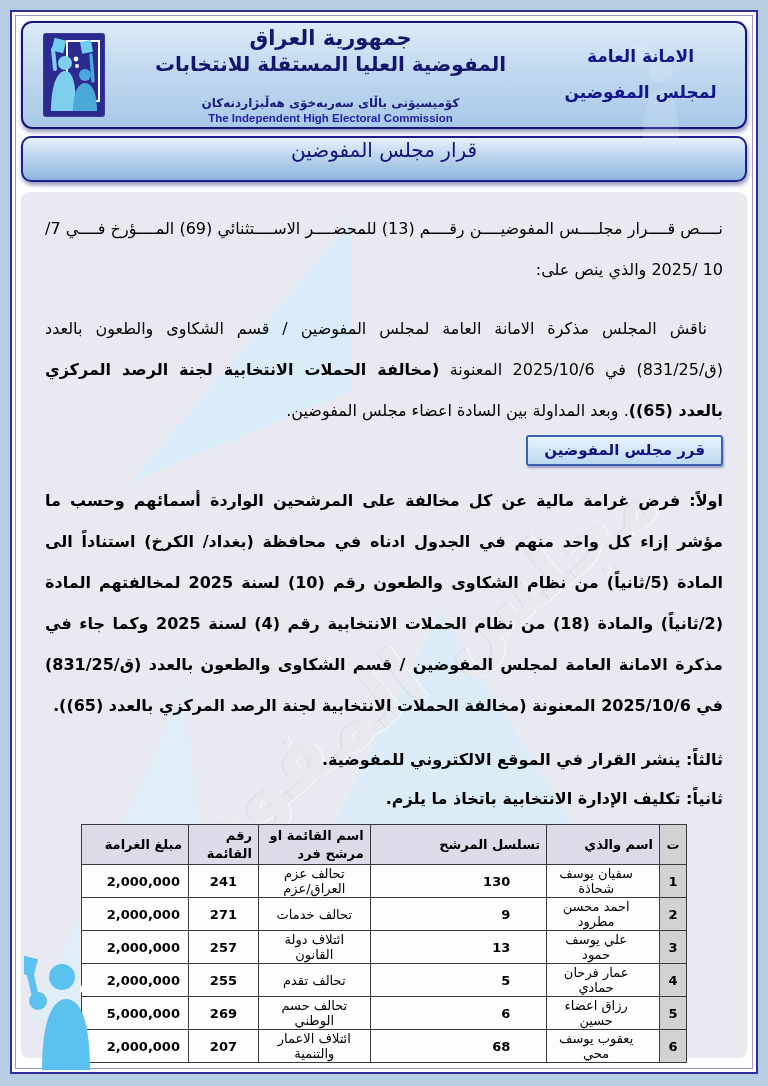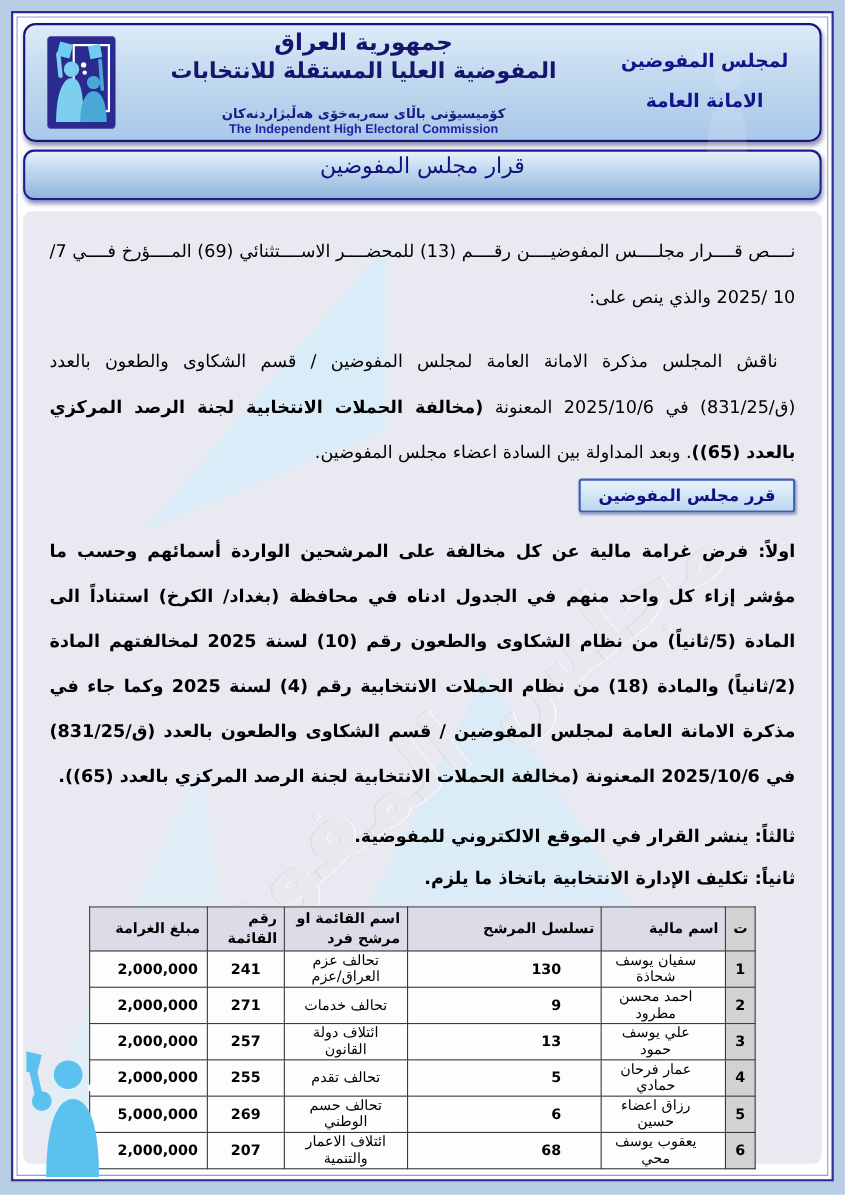--- a/index.html
+++ b/index.html
@@ -104,22 +104,22 @@
 
 <div class="page">
 
   <div class="header-box">
     <div class="hdr-right">
       <svg class="ghost-fig" width="70" height="100" viewBox="0 0 70 100">
         <rect x="8" y="4" width="14" height="16" fill="#ffffff" opacity=".6" transform="rotate(12 15 12)"></rect>
         <circle cx="38" cy="30" r="12" fill="#ffffff" opacity=".6"></circle>
         <path d="M20 98 C20 60 30 48 38 48 C50 48 56 64 56 98 Z" fill="#ffffff" opacity=".6"></path>
       </svg>
+      <div>الامانة العامة</div>
       <div>لمجلس المفوضين</div>
-      <div>الامانة العامة</div>
     </div>
     <div class="hdr-center">
       <div class="l1">جمهورية العراق</div>
       <div class="l2">المفوضية العليا المستقلة للانتخابات</div>
       <div class="l3">كۆمیسیۆنی باڵای سەربەخۆی هەڵبژاردنەکان</div>
       <div class="l4">The Independent High Electoral Commission</div>
     </div>
     <div class="hdr-logo">
       <svg width="62" height="84" viewBox="0 0 62 84">
         <rect x="0" y="0" width="62" height="84" rx="4" fill="#2b2b8f" stroke="#4a4aa8" stroke-width="1"></rect>
@@ -170,21 +170,21 @@
           <col class="col-serial">
             <col class="col-name">
             <col class="col-seq">
           <col class="col-list">
             <col class="col-listno">
             <col class="col-fine">
         </colgroup>
         <thead>
           <tr>
             <th class="c-serial">ت</th>
-            <th>اسم مالية</th>
+            <th>اسم والذي</th>
             <th>تسلسل المرشح</th>
             <th>اسم القائمة او مرشح فرد</th>
             <th>رقم القائمة</th>
             <th>مبلغ الغرامة</th>
           </tr>
         </thead>
         <tbody>
           <tr>
             <td class="c-serial">1</td>
             <td class="c-name">سفيان يوسف شحاذة</td>

